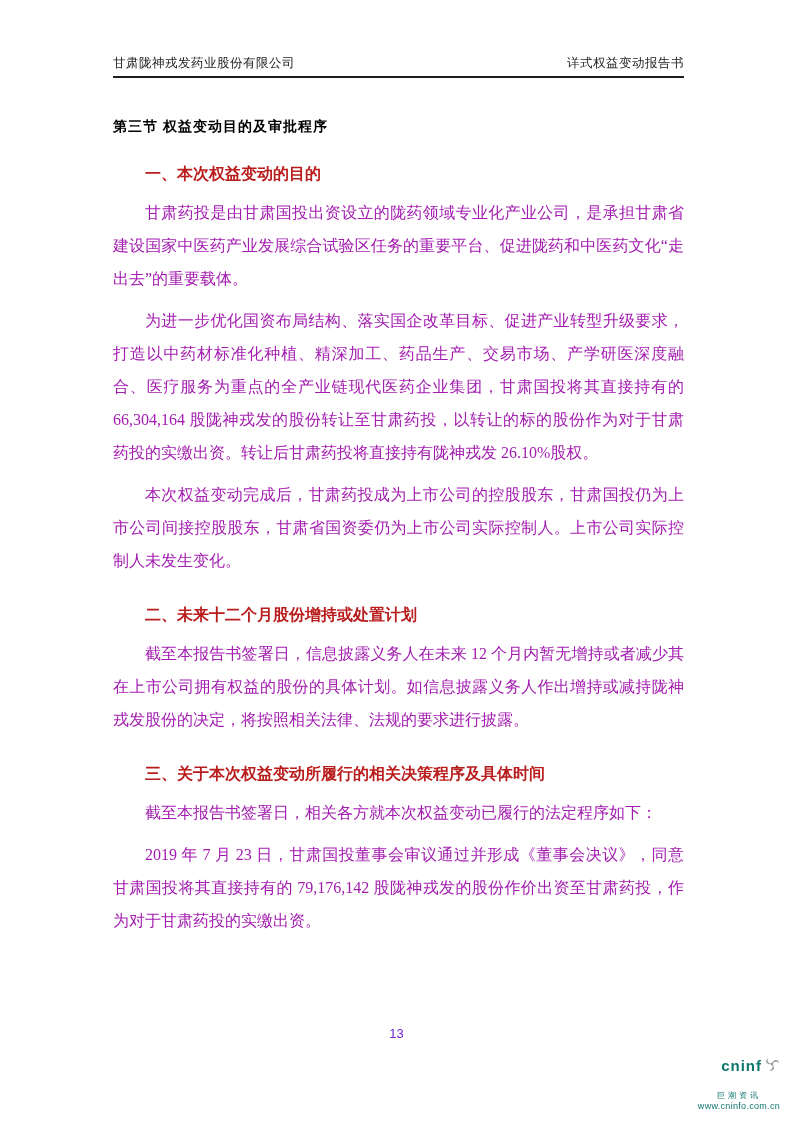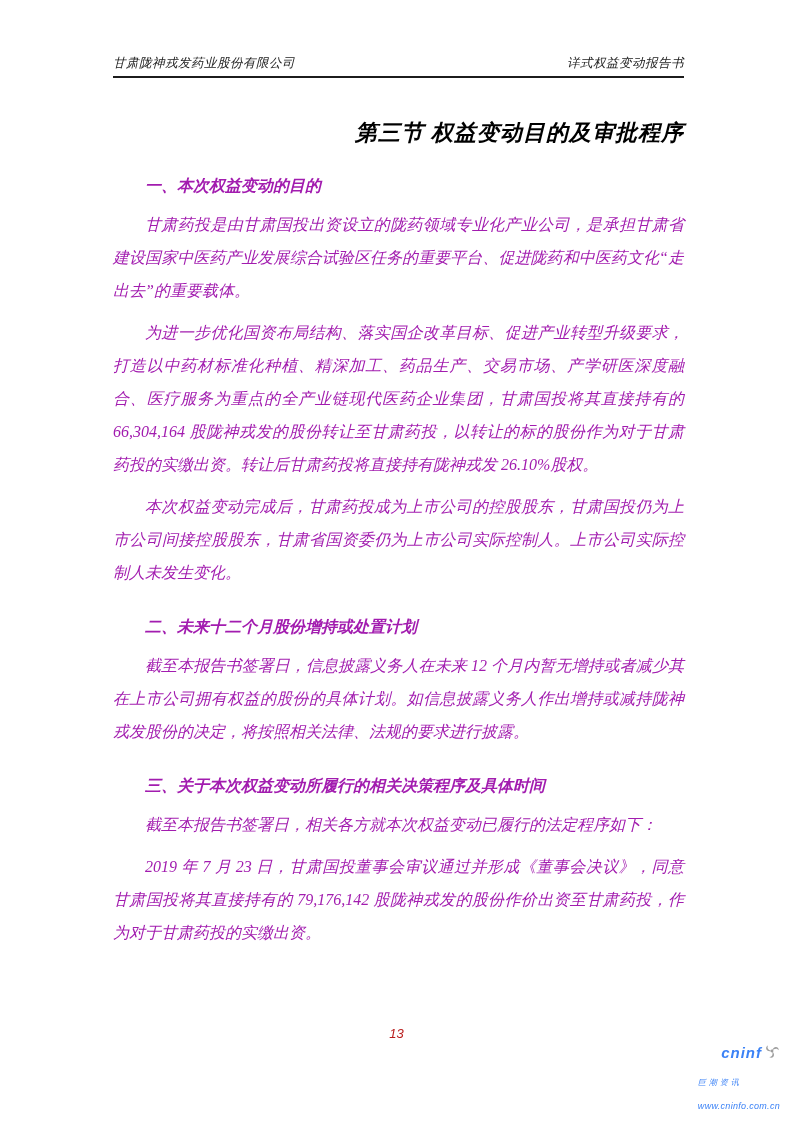--- a/index.html
+++ b/index.html
@@ -4,102 +4,101 @@
 <style>
   html, body { margin: 0; padding: 0; background: #ffffff; }
   .page {
     position: relative;
     width: 793px;
     height: 1122px;
     background: #ffffff;
     overflow: hidden;
     font-family: "Liberation Serif", "DejaVu Serif", serif;
     color: #111111;
-    font-style: italic;
   }
   .content {
     position: absolute;
     left: 113px;
     top: 0;
     width: 571px;
   }
   .doc-header {
     display: flex;
     justify-content: space-between;
     align-items: flex-end;
     padding-top: 55px;
     padding-bottom: 4px;
     border-bottom: 2px solid #1c1c1c;
     font-size: 12.5px;
     color: #222222;
     letter-spacing: 0.5px;
   }
   h1.doc-title {
     margin: 40px 0 0 0;
-    text-align: right;
-    font-size: 22px;
+    text-align: left;
+    font-size: 14px;
     font-weight: bold;
     font-family: "Liberation Sans", "DejaVu Sans", sans-serif;
     color: #000000;
     letter-spacing: 1px;
   }
   .section h2 {
     font-size: 16px;
     font-weight: bold;
     font-family: "Liberation Sans", "DejaVu Sans", sans-serif;
-    color: #a21caf;
+    color: #b91c1c;
     margin: 26px 0 10px 0;
     text-indent: 2em;
     line-height: 24px;
   }
   .section p {
     font-size: 16px;
     line-height: 33px;
     margin: 9px 0;
     text-indent: 2em;
     text-align: justify;
     color: #a21caf;
   }
   .page-number {
     position: absolute;
     top: 1026px;
     left: 0;
     width: 100%;
     text-align: center;
     font-size: 13px;
     font-family: "Liberation Sans", "DejaVu Sans", sans-serif;
-    color: #b91c1c;
+    color: #6d28d9;
   }
   .cninfo {
     position: absolute;
     right: 13px;
     bottom: 10px;
-    text-align: left;
+    text-align: center;
     font-family: "Liberation Sans", "DejaVu Sans", sans-serif;
-    color: #3b82f6;
+    color: #0f766e;
     line-height: 1.2;
   }
   .cninfo .brand-row {
     display: flex;
     align-items: center;
     justify-content: flex-end;
     gap: 2px;
     font-size: 15px;
     font-weight: bold;
     letter-spacing: 1px;
   }
   .cninfo .cn-name {
     font-size: 8px;
     letter-spacing: 3px;
     margin-top: 15px;
   }
   .cninfo .cn-url {
     font-size: 9px;
     letter-spacing: 0.3px;
-    margin-top: 14px;
+    margin-top: 1px;
   }
 </style>
 </head>
 <body>
 
 <div class="page">
 
   <div class="content">
 
     <div class="doc-header">

